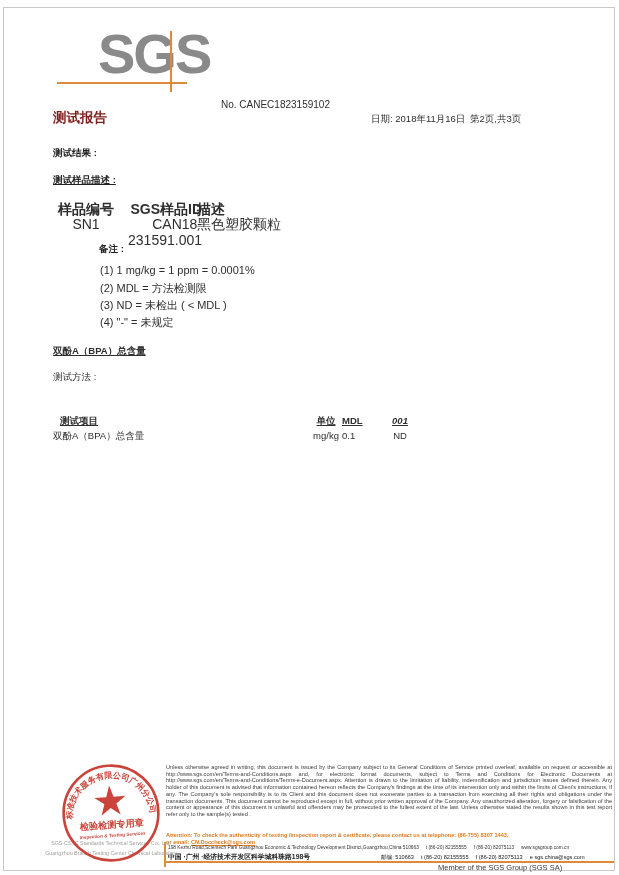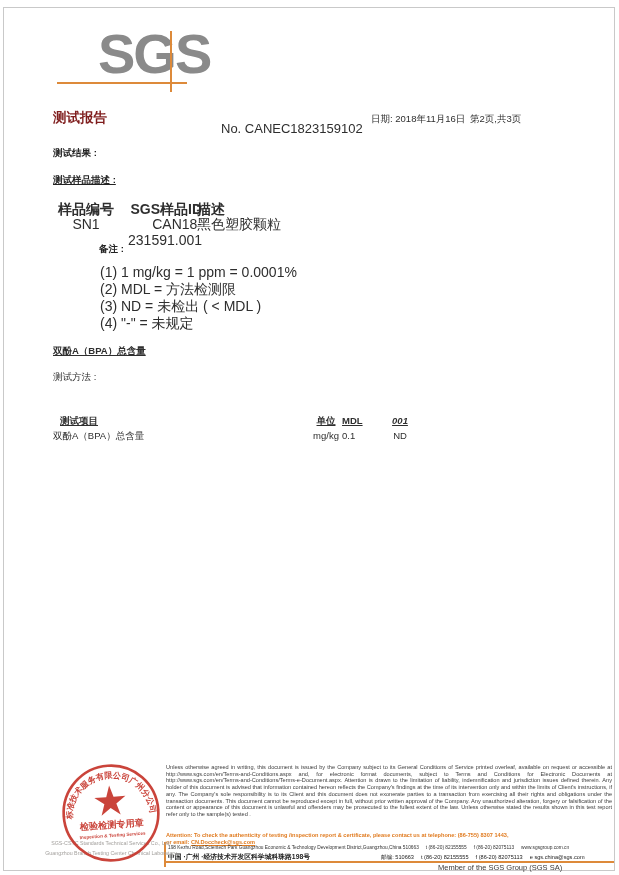--- a/index.html
+++ b/index.html
@@ -8,39 +8,39 @@
   .page { position:absolute; left:0; top:0; width:619px; height:875px; background:#fff; }
   .page-frame { position:absolute; left:3px; top:7px; width:612px; height:864px; border:1px solid #c9c9c9; }
 
   
   .logo-text { position:absolute; left:74px; top:26px; font-size:56px; font-weight:bold; color:#8a8a8a; letter-spacing:-2px; line-height:56px;margin-left:24px; }
   .logo-vline { position:absolute; left:170px; top:31px; width:2px; height:61px; background:#dd8a3a; }
   .logo-hline { position:absolute; left:57px; top:82px; width:130px; height:2px; background:#dd8a3a; }
 
   
   .doc-title { position:absolute; left:53px; top:109px; font-size:13.5px; font-weight:bold; color:#7f1d1d; }
-  .report-no { position:absolute; left:198px; top:121px; font-size:13px;padding-left:23px; }
+  .report-no { position:absolute; left:198px; top:99px; font-size:10px;padding-left:23px; }
   .report-date { position:absolute; left:371px; top:113px; font-size:9.5px; }
   .report-pages { position:absolute; left:470px; top:113px; font-size:9.5px; }
 
   .lbl { font-size:9.5px; font-weight:bold; color:#222; }
   .results-label { position:absolute; left:53px; top:147px; }
   .sampledesc-label { position:absolute; left:53px; top:174px; text-decoration:underline; }
 
   
   .st-cell { position:absolute; font-size:14px; }
   .st-head { font-weight:bold; }
   .st-c1 { left:55px; width:62px; text-align:center; }
   .st-c2 { left:116px; width:86px; text-align:right; }
   .st-c3 { left:197px; width:120px; text-align:left; }
   .st-r1 { top:201px; }
   .st-r2 { top:216px; }
 
   .notes-label { position:absolute; left:53px; top:243px;margin-left:46px; }
-  .note-item { position:absolute; left:100px; font-size:14px; }
+  .note-item { position:absolute; left:100px; font-size:11px; }
 
   .bpa-title { position:absolute; left:53px; top:345px; font-size:9.5px; font-weight:bold; text-decoration:underline; }
   .method-label { position:absolute; left:53px; top:371px; font-size:9.5px; }
   .method-text { position:absolute; left:125px; top:370px; width:437px; font-size:9.5px; line-height:19.5px; text-align:justify; }
 
   
   .rt-cell { position:absolute; font-size:9.5px; }
   .rt-head { font-weight:bold; text-decoration:underline; }
   .rt-c1h { left:60px; } .rt-c1 { left:53px; }
   .rt-c2 { left:300px; width:52px; text-align:center; }

